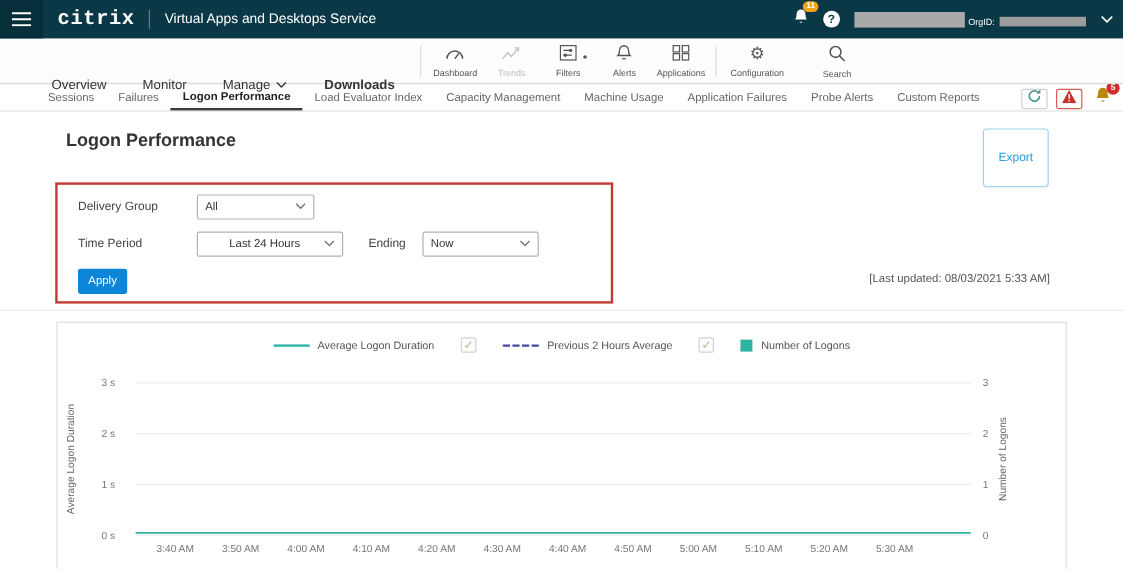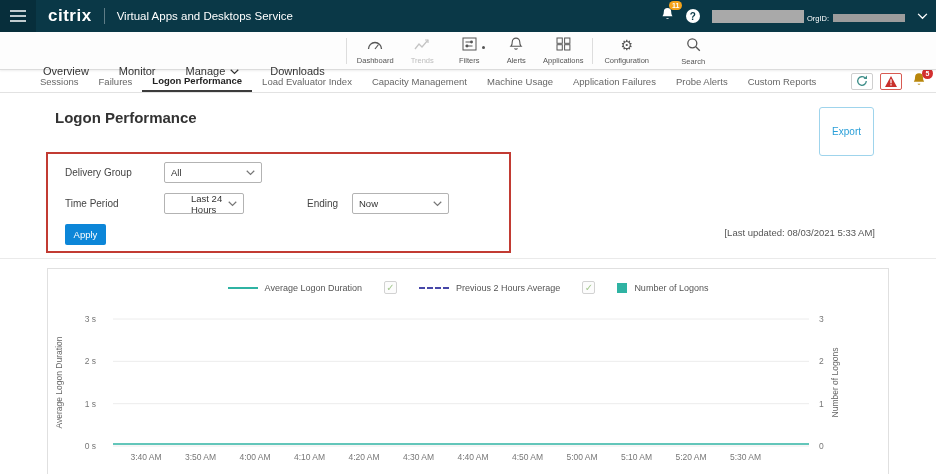--- a/index.html
+++ b/index.html
@@ -2,38 +2,38 @@
 <html><head>
 <meta charset="utf-8">
 <style>
   * { margin:0; padding:0; box-sizing:border-box; }
   body { font-family:"Liberation Sans", sans-serif; background:#e8e8e8; }
   .screen { position:relative; width:936px; height:474px; background:#fff; overflow:hidden; }
 
   
   .topbar { position:absolute; top:0; left:0; right:0; height:32px; background:#0a3847; display:flex; align-items:center; color:#fff; z-index:20; }
   .hamburger { width:36px; height:32px; background:#072e3b; display:flex; align-items:center; justify-content:center; cursor:pointer; }
-  .brand { font-size:17px; font-weight:bold; margin-left:12px; letter-spacing:.5px; }
+  .brand { font-size:17px; font-weight:bold; margin-left:12px; letter-spacing:.5px;font-family:Liberation Mono, monospace; }
   .topbar-divider { width:1px; height:16px; background:rgba(255,255,255,.35); margin:0 12px; }
   .app-title { font-size:11.5px; }
   .top-right { margin-left:auto; display:flex; align-items:center; gap:12px; padding-right:8px; }
   .bell-wrap { position:relative; cursor:pointer; }
   .badge-orange { position:absolute; top:-6px; left:8px; background:#f5a31a; color:#fff; font-size:7px; font-weight:bold; padding:1px 3px; border-radius:6px; }
   .help-circle { width:14px; height:14px; border-radius:50%; background:#fff; color:#0a3847; font-size:10px; font-weight:bold; display:flex; align-items:center; justify-content:center; cursor:pointer; }
   .org-block { display:flex; align-items:flex-end; gap:3px; }
   .redact-big { width:92px; height:13px; background:#a9a9a9; }
   .org-row { display:flex; align-items:center; gap:4px; font-size:7.5px; }
   .redact-small { width:72px; height:8px; background:#9c9c9c; }
   .chev-down { cursor:pointer; display:flex; align-items:center; }
 
   
   .navbar { position:absolute; top:32px; left:0; right:0; height:38px; background:#fdfdfd; border-bottom:1px solid #dcdcdc; display:flex; align-items:stretch; padding-left:28px; box-shadow:0 1px 2px rgba(0,0,0,.07); z-index:15; }
   .nav-tab { display:flex; align-items:center; gap:5px; padding:0 15px; font-size:11px; color:#333; cursor:pointer;margin-top:39px; }
   .nav-tab.active { background:#e2e2e2; }
-  .nav-tab.chip { background:#f0f0f0; border-left:1px solid #d8d8d8; border-right:1px solid #d8d8d8; }
+  .nav-tab.chip { background:#f0f0f0; border-left:1px solid #d8d8d8; border-right:1px solid #d8d8d8;font-weight:bold; }
   .vsep { width:1px; height:26px; background:#ddd; margin:0 5px; align-self:center; }
   .tool { width:47px; display:flex; flex-direction:column; align-items:center; justify-content:center; gap:3px; font-size:7.5px; color:#555; cursor:pointer; padding-top:1px; position:relative; }
   .tool.disabled { color:#bcbcbc; }
   .gear-glyph { font-family:"DejaVu Sans", sans-serif; font-size:14px; line-height:15px; color:#555; }
   .search-tool { margin-left:14px; }
   .filters-dot { position:absolute; top:14px; right:8px; width:3px; height:3px; background:#555; border-radius:50%; }
 
   
   .subnav { position:absolute; top:70px; left:0; right:0; height:23px; background:#fff; border-bottom:1px solid #e2e2e2; display:flex; align-items:stretch; padding-left:30px; z-index:14; }
   .subnav-item { display:flex; align-items:center; padding:0 10px; font-size:9.5px; color:#666; cursor:pointer; white-space:nowrap; }
@@ -221,21 +221,21 @@
 
   <div class="flabel" style="left:65px; top:167px;">Delivery Group</div>
   <div class="select" style="left:164px; top:162px; width:98px;">
     <span>All</span>
     <span><svg width="9" height="6" viewBox="0 0 12 8">
           <path d="M1 1l5 5 5-5" fill="none" stroke="#777" stroke-width="1.6"></path>
         </svg></span>
   </div>
 
   <div class="flabel" style="left:65px; top:198px;">Time Period</div>
-  <div class="select" style="left:164px; top:193px; width:80px;padding-left:26px;">
+  <div class="select" style="left:164px; top:193px; width:122px;padding-left:26px;">
     <span>Last 24 Hours</span>
     <span><svg width="9" height="6" viewBox="0 0 12 8">
           <path d="M1 1l5 5 5-5" fill="none" stroke="#777" stroke-width="1.6"></path>
         </svg></span>
   </div>
 
   <div class="flabel" style="left:307px; top:198px;">Ending</div>
   <div class="select" style="left:352px; top:193px; width:97px;">
     <span>Now</span>
     <span><svg width="9" height="6" viewBox="0 0 12 8">

